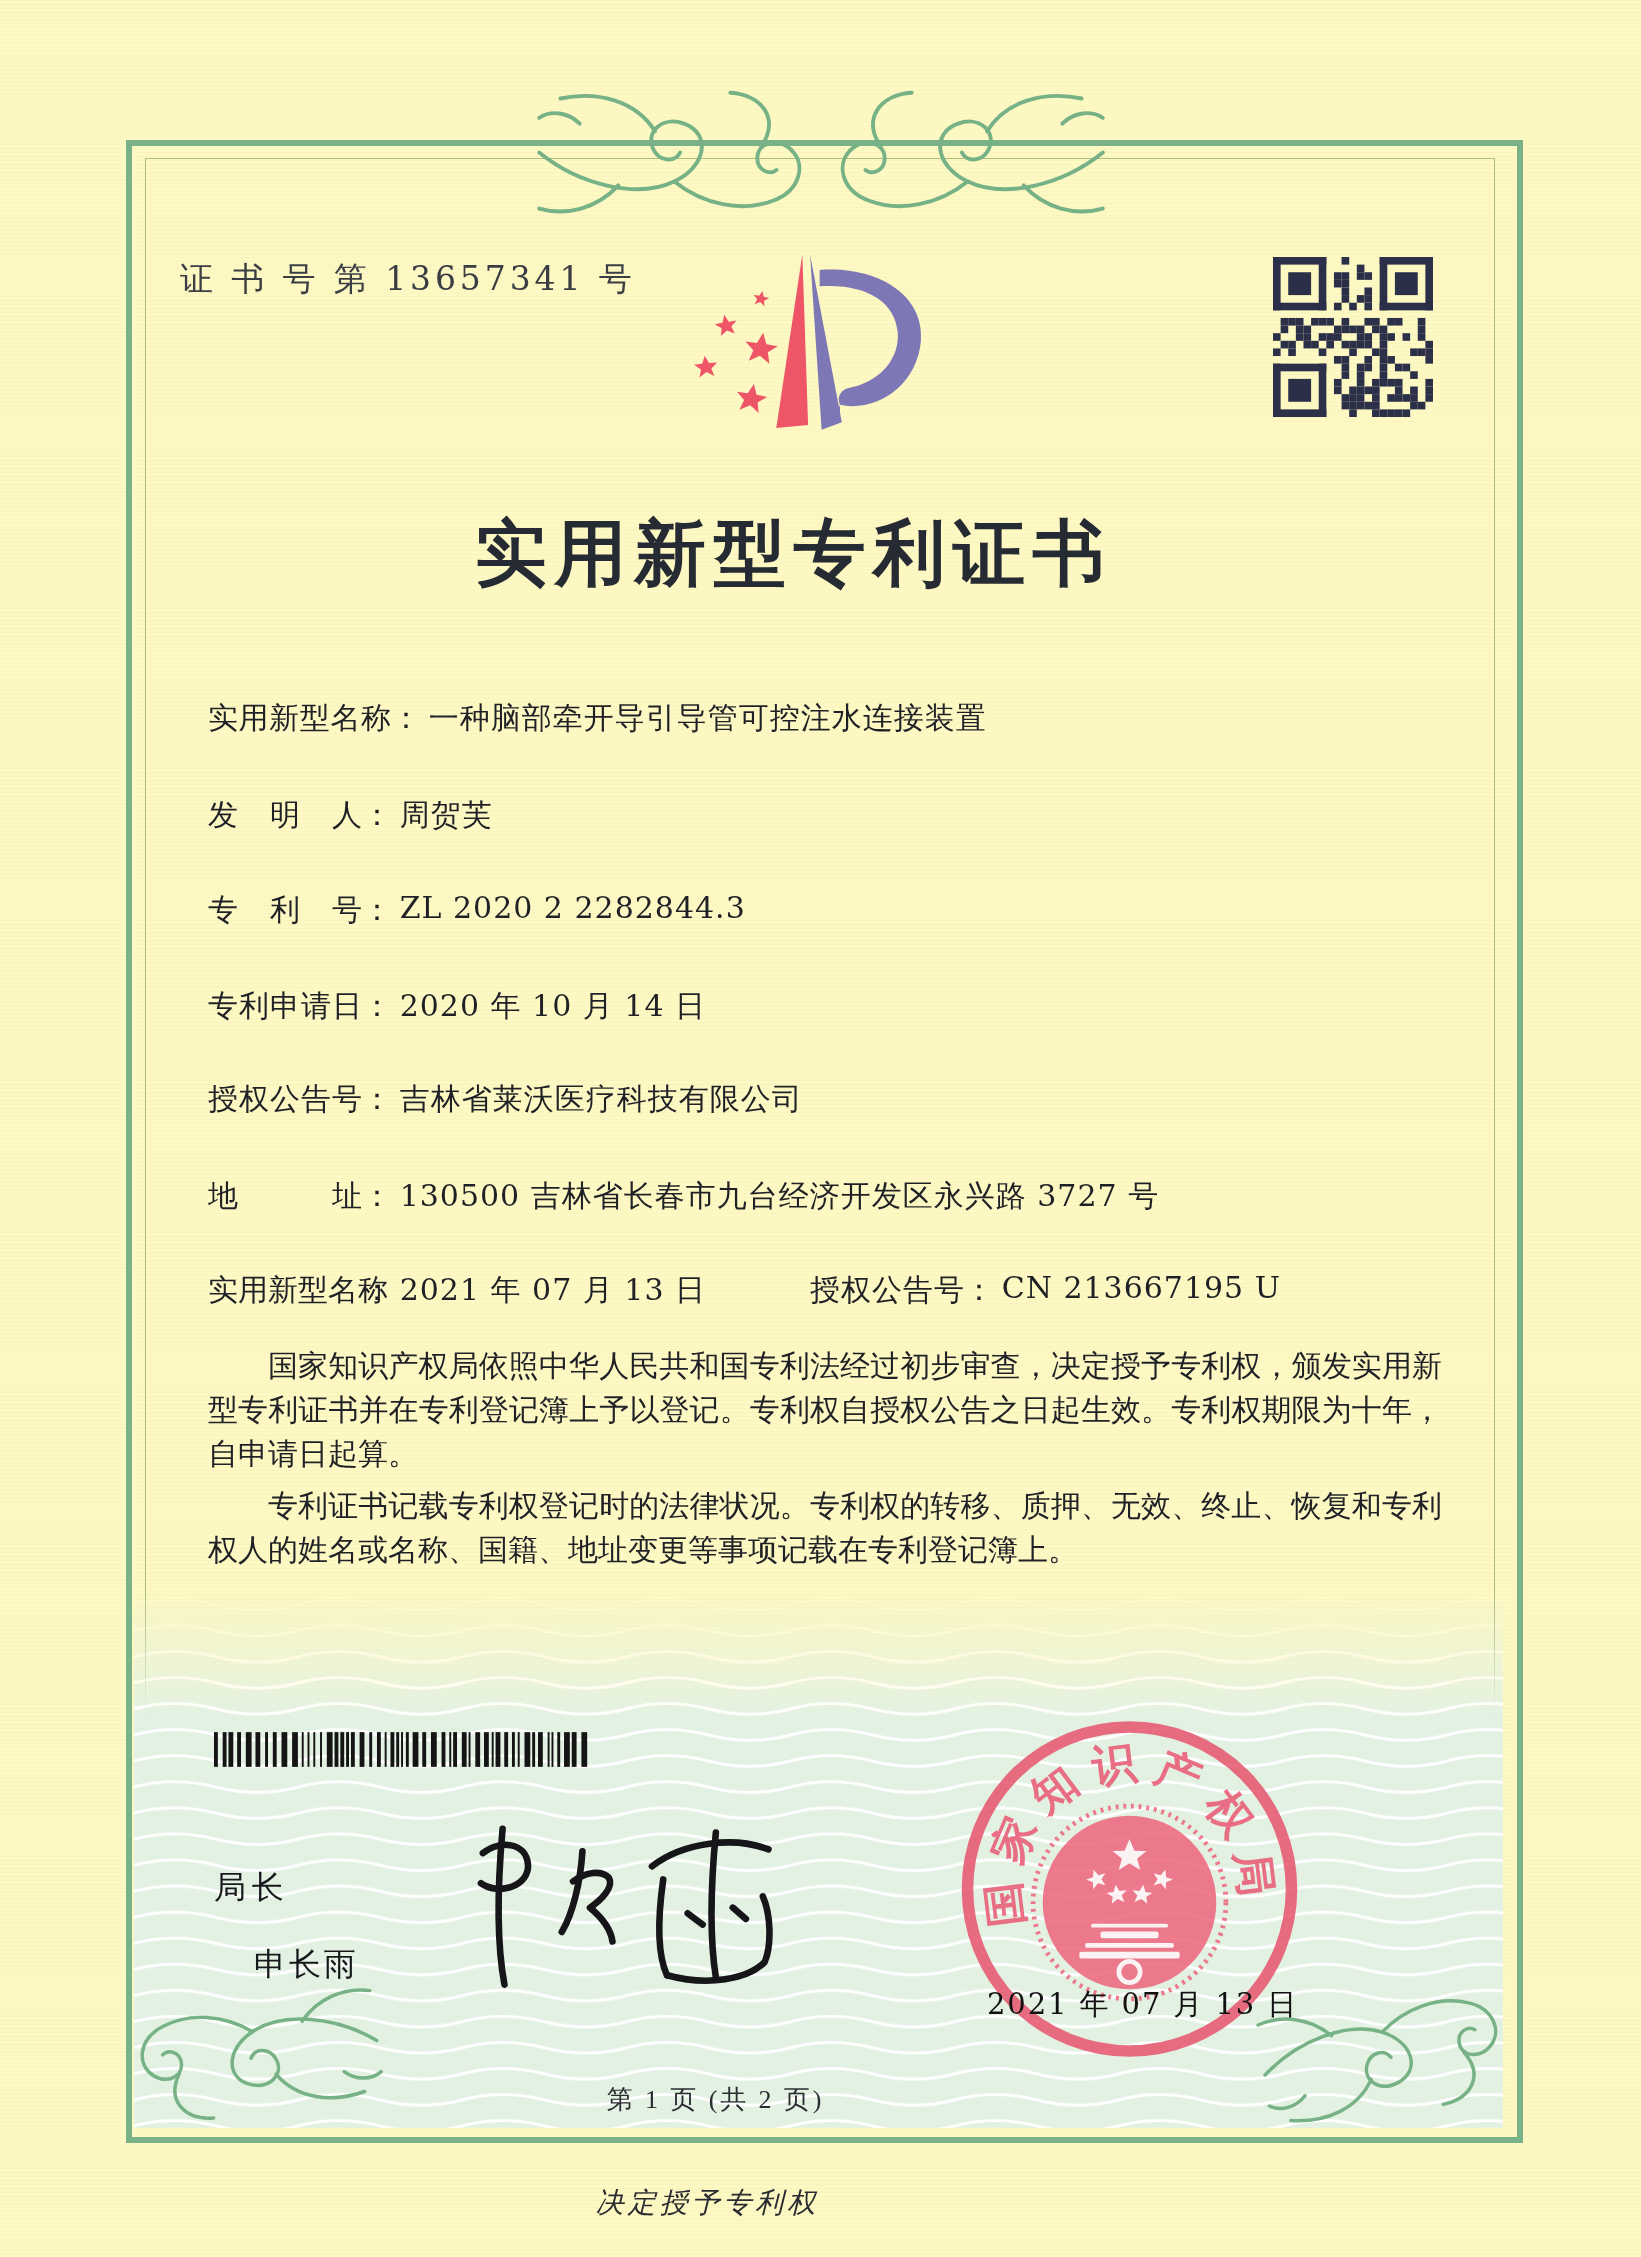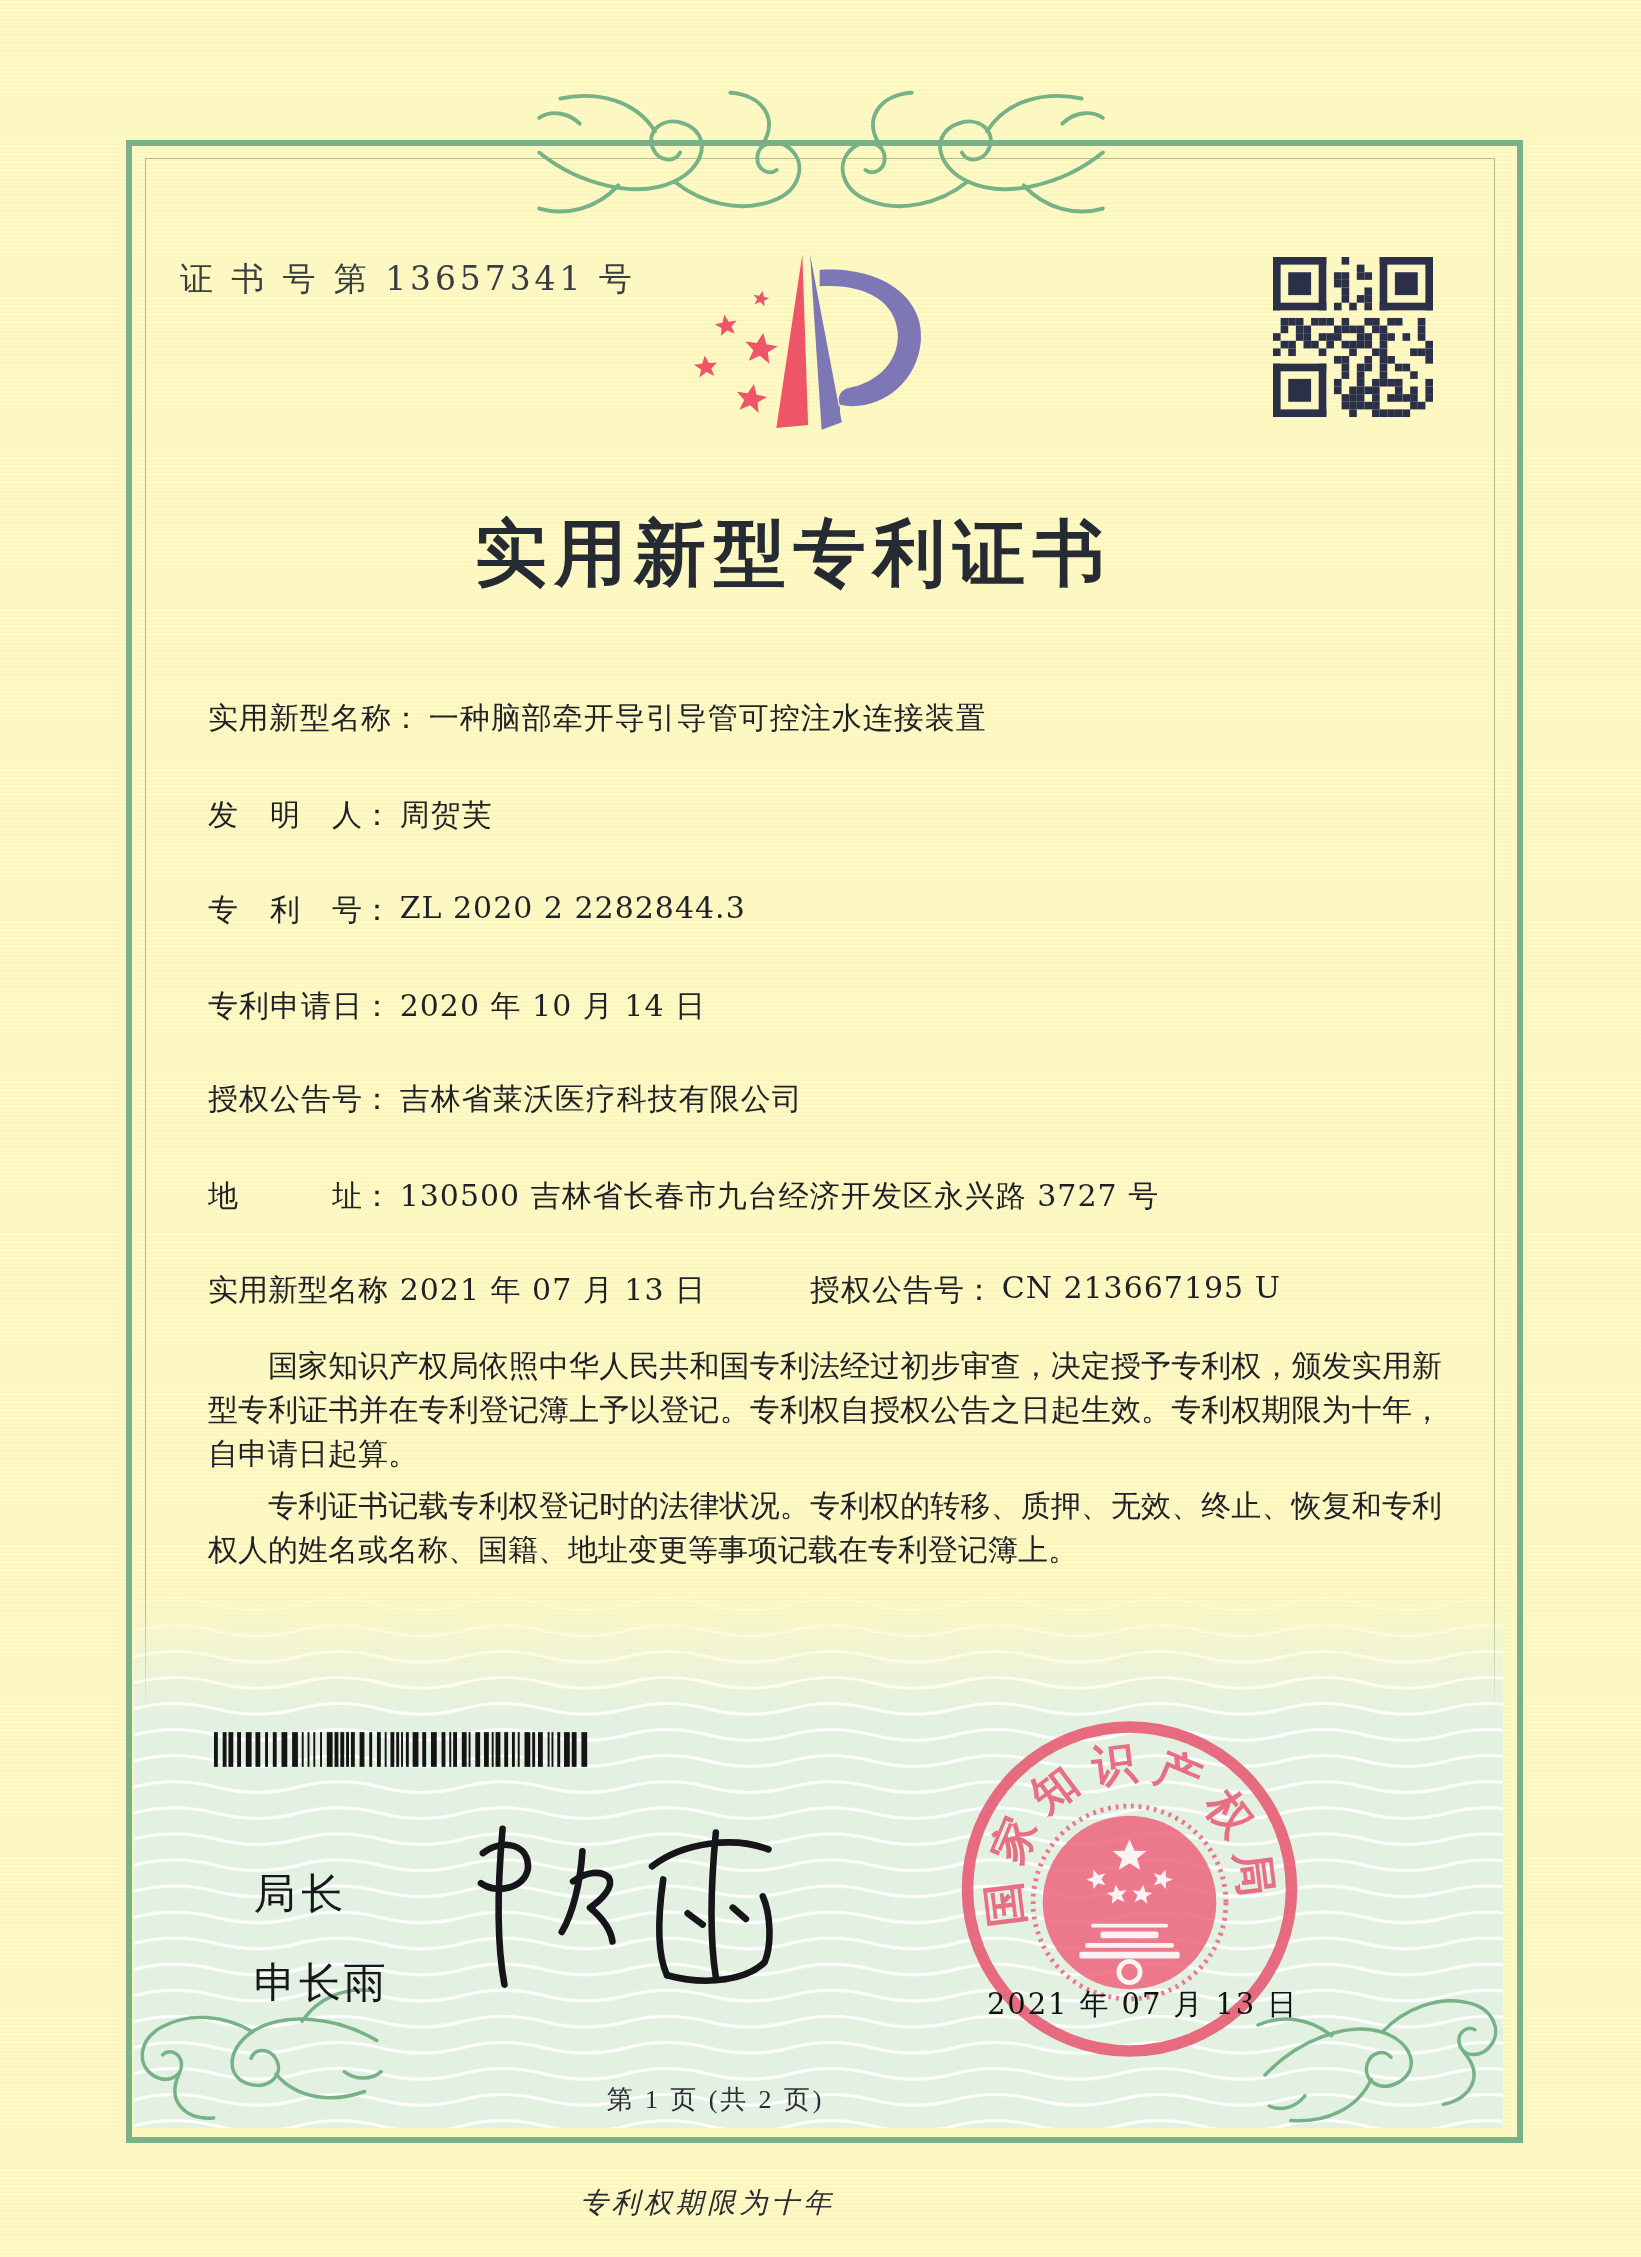--- a/index.html
+++ b/index.html
@@ -28,21 +28,21 @@
     font-size:72px;font-weight:700;letter-spacing:7.7px;color:#262a33;
   }
   .field-row{left:208px;width:1255px;font-size:30px;z-index:2;white-space:nowrap;}
   .flabel{display:inline-block;vertical-align:top;text-align:justify;text-align-last:justify;width:154px;}
   .flabel.wide{width:183px;}
   .fcolon{display:inline-block;vertical-align:top;margin-right:7.7px;}
   .fvalue{display:inline-block;vertical-align:top;letter-spacing:1px;}
   .col2{position:absolute;left:602px;top:0;white-space:nowrap;}
   .body-text{left:208px;top:1344px;width:1234px;z-index:2;}
   .body-text p{margin:0 0 7.7px 0;font-size:30px;line-height:44px;text-indent:2em;text-align:justify;}
-  .director{left:214px;top:1866px;z-index:2;font-family:Liberation Mono, monospace;font-size:42px;letter-spacing:5.8px;color:#17181c;text-align:center;}
+  .director{left:214px;top:1866px;z-index:2;font-family:Liberation Mono, monospace;font-size:32px;letter-spacing:5.8px;color:#17181c;}
   .director .name{display:block;margin-top:33px;letter-spacing:2.9px;margin-left:40px;}
   .seal-date{left:987px;top:1985px;width:270px;font-size:29px;letter-spacing:1.9px;color:#111;z-index:4;text-align:center;white-space:nowrap;}
   .page-info{left:0;width:1431px;top:2082px;text-align:center;font-size:26px;letter-spacing:2.9px;color:#2a2c31;z-index:2;font-family:Liberation Serif, serif;}
   .back-note{left:0;width:1415px;top:2184px;text-align:center;font-size:28px;letter-spacing:3.9px;color:#2a2c31;font-style:italic;z-index:2;}
   svg{display:block;}
   .seal-svg{opacity:.9;z-index:3;}
 </style>
 </head>
 <body>
 
@@ -379,15 +379,15 @@
         <text x="0" y="0" text-anchor="middle" dominant-baseline="central" transform="translate(103.2,73.4) rotate(-37.0)">知</text>
         <text x="0" y="0" text-anchor="middle" dominant-baseline="central" transform="translate(166.0,48.0) rotate(-7.0)">识</text>
         <text x="0" y="0" text-anchor="middle" dominant-baseline="central" transform="translate(233.2,57.4) rotate(23.0)">产</text>
         <text x="0" y="0" text-anchor="middle" dominant-baseline="central" transform="translate(286.6,99.2) rotate(53.0)">权</text>
         <text x="0" y="0" text-anchor="middle" dominant-baseline="central" transform="translate(312.0,162.0) rotate(83.0)">局</text>
       </g>
   </svg>
   <div class="abs seal-date">2021 年 07 月 13 日</div>
 
   <div class="abs page-info">第 1 页 (共 2 页)</div>
-  <div class="abs back-note">专利权期限为十年</div>
+  <div class="abs back-note">决定授予专利权</div>
 </div>
 
 
 </body></html>

